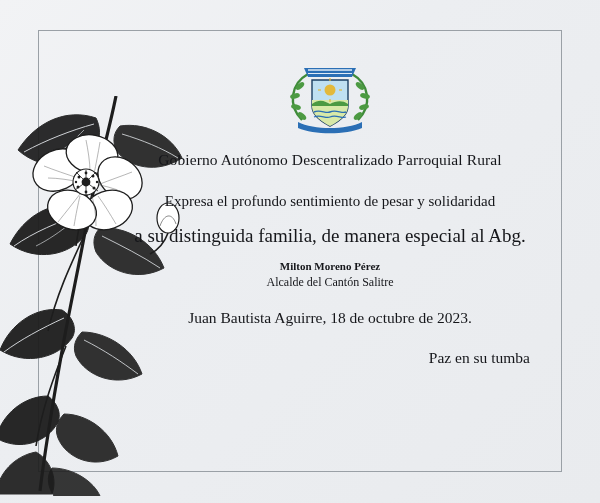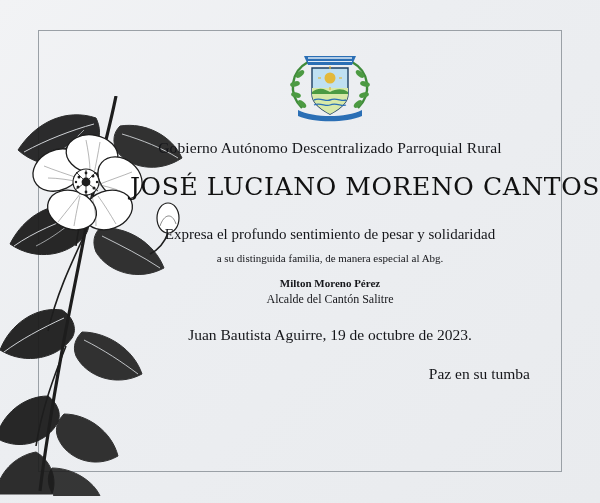--- a/index.html
+++ b/index.html
@@ -35,21 +35,21 @@
     left: -4px;
     top: 96px;
     width: 220px;
     height: 400px;
     pointer-events: none;
   }
   
   #content {
     position: absolute;
     left: 130px;
-    top: 48px;
+    top: 60px;
     width: 400px;
     text-align: center;
   }
   #crest {
     width: 104px;
     height: 76px;
     margin: 0 auto 14px auto;
     position: relative;
   }
   .line {
@@ -74,22 +74,22 @@
     letter-spacing: .6px;
     margin-top: 13px;
     color: #111;
     white-space: nowrap;
   }
   .body-line {
     font-size: 15px;
     margin-top: 22px;
   }
   .body-line2 {
-    font-size: 11px;
-    margin-top: 7px;
+    font-size: 19px;
+    margin-top: 13px;
   }
   .mayor-name {
     font-size: 11px;
     font-weight: bold;
     margin-top: 11px;
   }
   .mayor-title {
     font-size: 12px;
     margin-top: 2px;
   }
@@ -234,25 +234,24 @@
         <path d="M36 52 C42 49 48 54 52 52 C58 49 64 54 68 52" fill="none" stroke="#2b6fb5" stroke-width="1.4"></path>
         <path d="M36 57 C42 54 48 59 52 57 C58 54 64 59 68 57" fill="none" stroke="#2b6fb5" stroke-width="1.2"></path>
 
         <path d="M20 62 C36 70 68 70 84 62 L84 68 C68 75 36 75 20 68 Z" fill="#2b6fb5"></path>
       </svg>
     </div>
 
     <div class="line gad-line">Gobierno Autónomo Descentralizado Parroquial Rural</div>
 
 
-    <div class="line deceased">JOSÉ LUCIANO MORENO CANTOS</div>
 
     <div class="line body-line">Expresa el profundo sentimiento de pesar y solidaridad</div>
     <div class="line body-line2">a su distinguida familia, de manera especial al Abg.</div>
 
     <div class="line mayor-name">Milton Moreno Pérez</div>
     <div class="line mayor-title">Alcalde del Cantón Salitre</div>
 
-    <div class="line place-date">Juan Bautista Aguirre, 19 de octubre de 2023.</div>
+    <div class="line place-date">Juan Bautista Aguirre, 18 de octubre de 2023.</div>
 
     <div class="line closing">Paz en su tumba</div>
   </div>
 </div>
 
 </body></html>

